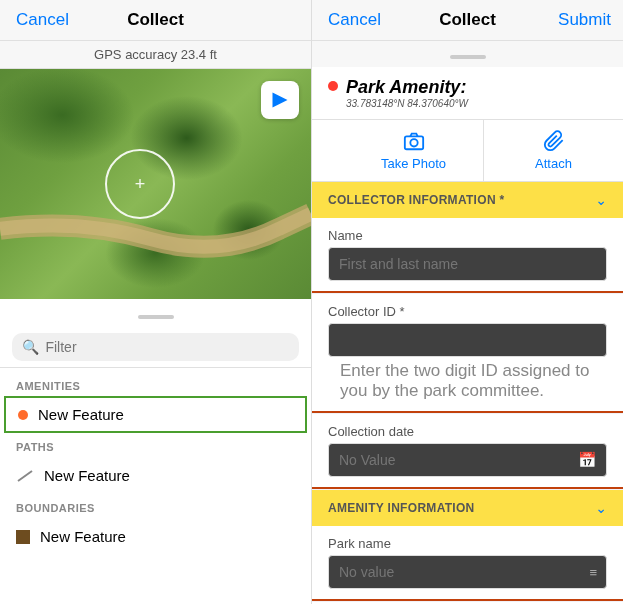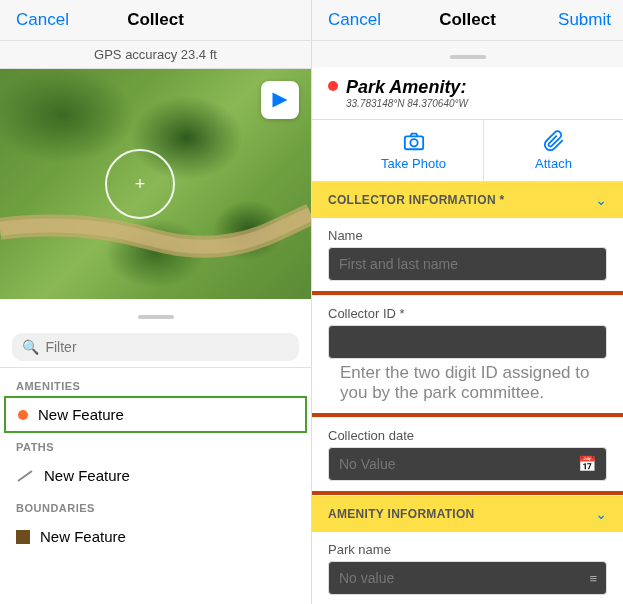--- a/index.html
+++ b/index.html
@@ -308,21 +308,21 @@
     }
     .chevron-icon {
       color: #007aff;
       font-size: 14px;
     }
 
     .form-card {
       background: #fff;
       margin: 0 0 1px 0;
       padding: 10px 16px;
-      border-bottom: 4px solid #c2410c;
+      border-bottom: 2px solid #c2410c;
     }
     .form-label {
       font-size: 13px;
       color: #555;
       margin-bottom: 4px;
     }
     .form-input {
       width: 100%;
       border: 1px solid #ddd;
       border-radius: 4px;

